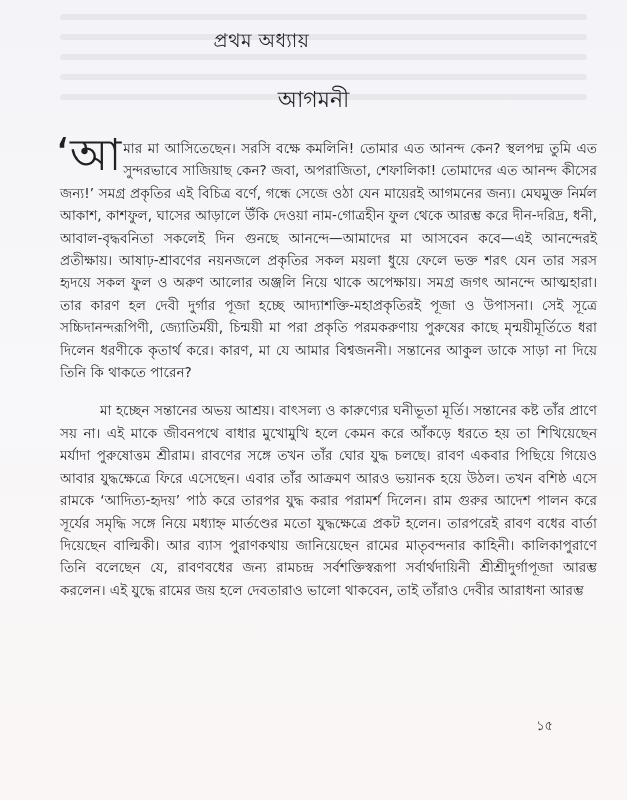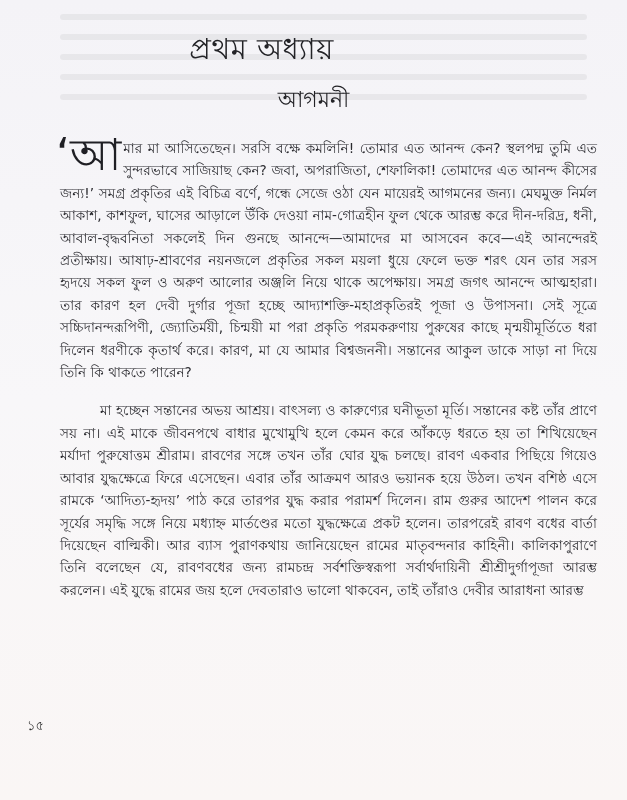--- a/index.html
+++ b/index.html
@@ -34,21 +34,21 @@
     margin: 14px 0 10px 0;
     background: #333;
     border-radius: 3px;
   }
   .chapter-title {
     position: absolute;
     top: 26px;
     left: 0;
     width: 523px;
     text-align: center;
-    font-size: 29px;
+    font-size: 19px;
     letter-spacing: 0.5px;
     color: #232327;
   }
   .section-title {
     position: absolute;
     top: 82px;
     left: 0;
     width: 627px;
     text-align: center;
     font-size: 22px;
@@ -76,24 +76,23 @@
     font-size: 44px;
     line-height: 44px;
     margin: -4px 2px 0 -4px;
     color: #1f1f24;
   }
   .page-number {
     position: absolute;
     top: 716px;
     left: 0;
     width: 553px;
-    text-align: left;
+    text-align: right;
     font-size: 13px;
     color: #333;
-    margin-left: 27px;
   }
 </style>
 </head>
 <body>
 
 <div class="page">
 
   <div class="bleed">
     <div class="bl"></div>
       <div class="bl"></div>

